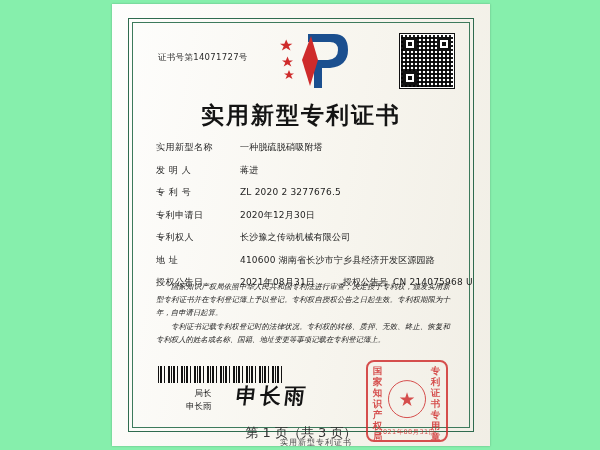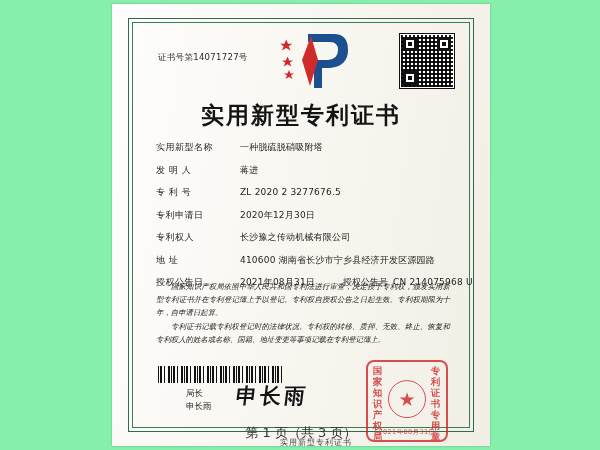--- a/index.html
+++ b/index.html
@@ -182,21 +182,21 @@
   }
 
   
   .sig-label {
     position: absolute;
     left: 74px;
     top: 383px;
     font-size: 8.5px;
     line-height: 1.5;
     color: #1d1d1d;
-    text-align: left;
+    text-align: right;
   }
   .sig-hand {
     position: absolute;
     left: 124px;
     top: 378px;
     font-family: "DejaVu Serif", "Liberation Serif", serif;
     font-size: 21px;
     font-weight: bold;
     color: #141414;
     letter-spacing: 3px;

